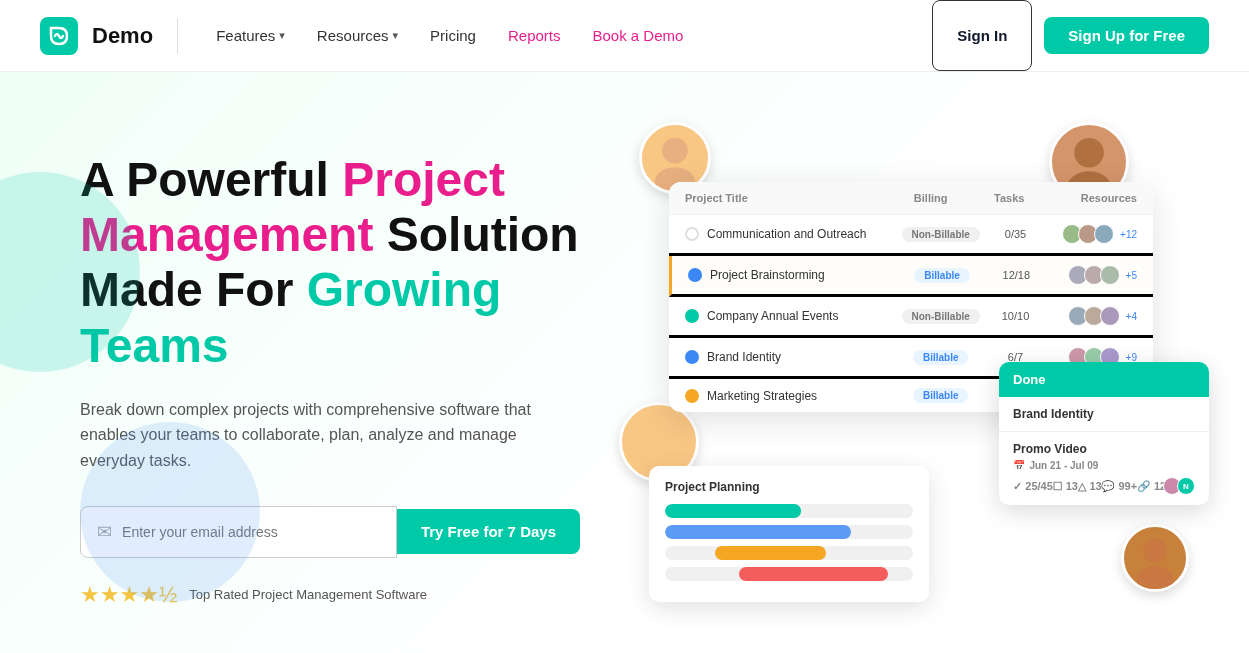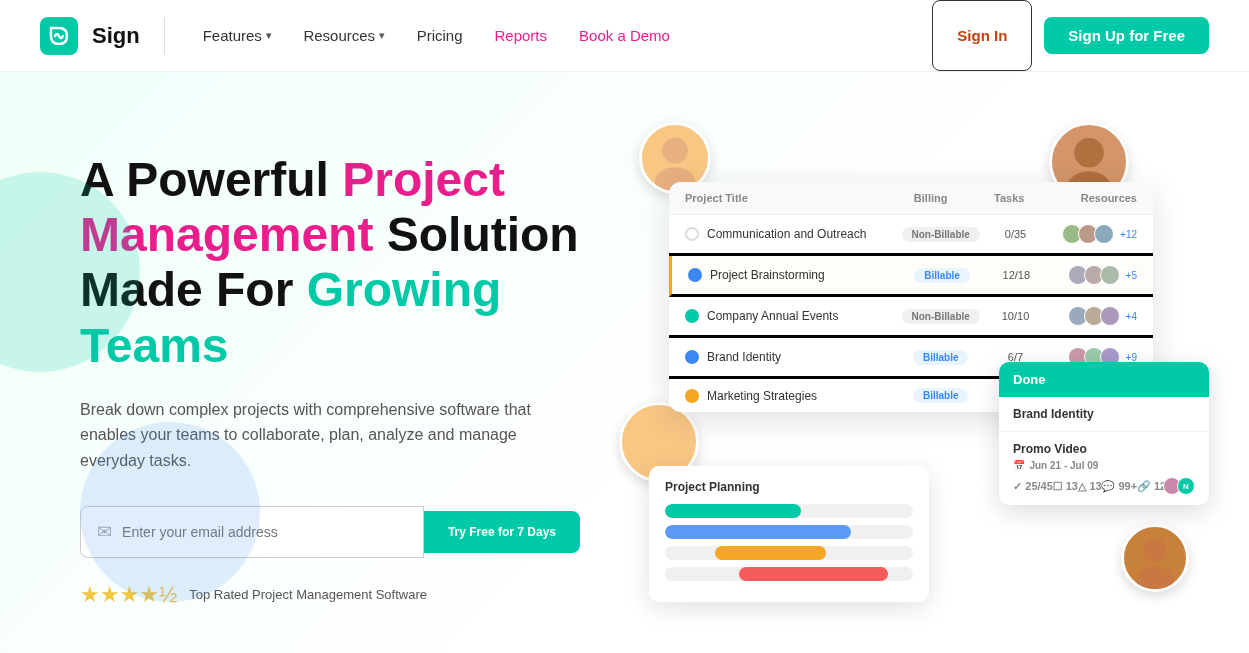--- a/index.html
+++ b/index.html
@@ -26,21 +26,21 @@
       font-size: 15px; color: #333; padding: 8px 14px;
       cursor: pointer; border-radius: 6px; text-decoration: none;
       font-weight: 500;
     }
     .nav-link.active-reports { color: #e91e8c; }
     .nav-link.active-demo { color: #e91e8c; }
     .nav-link .chevron { font-size: 11px; color: #555; }
     .nav-right { display: flex; align-items: center; gap: 12px; }
     .signin-btn {
       padding: 26px 24px; border: 1.5px solid #333; border-radius: 8px;
-      font-size: 15px; font-weight: 600; color: #c2410c; background: #fff;
+      font-size: 15px; font-weight: 600; color: #0f172a; background: #fff;
       cursor: pointer;
     }
     .signup-btn {
       padding: 10px 24px; border: none; border-radius: 8px;
       font-size: 15px; font-weight: 600; color: #fff;
       background: #00c9a7; cursor: pointer;
     }
 
     
     .hero {
@@ -65,21 +65,21 @@
       border: 1.5px solid #ccc; border-radius: 8px 0 0 8px;
       padding: 14px 16px; background: #fff; flex: 1;
     }
     .email-icon { color: #aaa; font-size: 18px; }
     .email-input {
       border: none; outline: none; font-size: 14px; color: #999;
       width: 100%; background: transparent;
     }
     .cta-btn {
       padding: 14px 24px; background: #00c9a7; border: none;
-      border-radius: 0 8px 8px 0; font-size: 12px; font-weight: 700;
+      border-radius: 0 8px 8px 0; font-size: 15px; font-weight: 700;
       color: #fff; cursor: pointer; white-space: nowrap;
     }
     .rating-row { display: flex; align-items: center; gap: 12px; margin-top: 24px; }
     .stars { color: #f4c542; font-size: 22px; }
     .rating-text { font-size: 13px; color: #555; }
 
     
     .hero-right {
       flex: 0 0 600px; position: relative; height: 500px; margin-top: -10px;
     }
@@ -193,21 +193,21 @@
 
 <nav class="navbar">
   <div class="nav-left">
     <div class="logo-wrapper">
       <div class="logo-icon">
         <svg viewBox="0 0 24 24">
           <path d="M4 4 Q4 4 12 4 Q20 4 20 12 Q20 20 12 20 Q4 20 4 12 Z" fill="none" stroke="#fff" stroke-width="2.5"></path>
           <path d="M8 12 Q10 8 12 12 Q14 16 16 12" fill="none" stroke="#fff" stroke-width="2.5" stroke-linecap="round"></path>
         </svg>
       </div>
-      <span class="logo-text">Sign</span>
+      <span class="logo-text">Demo</span>
     </div>
     <div class="nav-divider"></div>
     <div class="nav-links">
       <a class="nav-link">
         <span>Features</span>
         <span class="chevron">▾</span>
       </a>
       <a class="nav-link">
         <span>Resources</span>
         <span class="chevron">▾</span>

